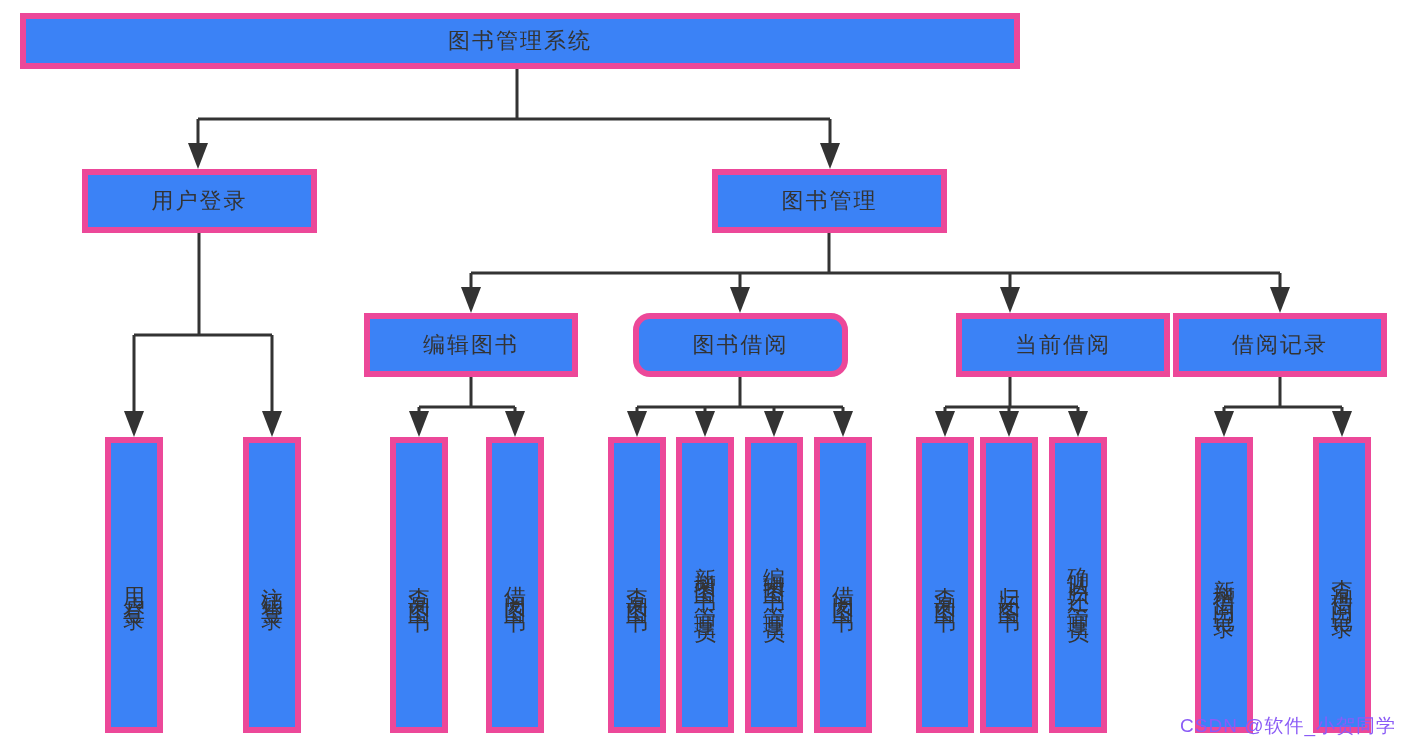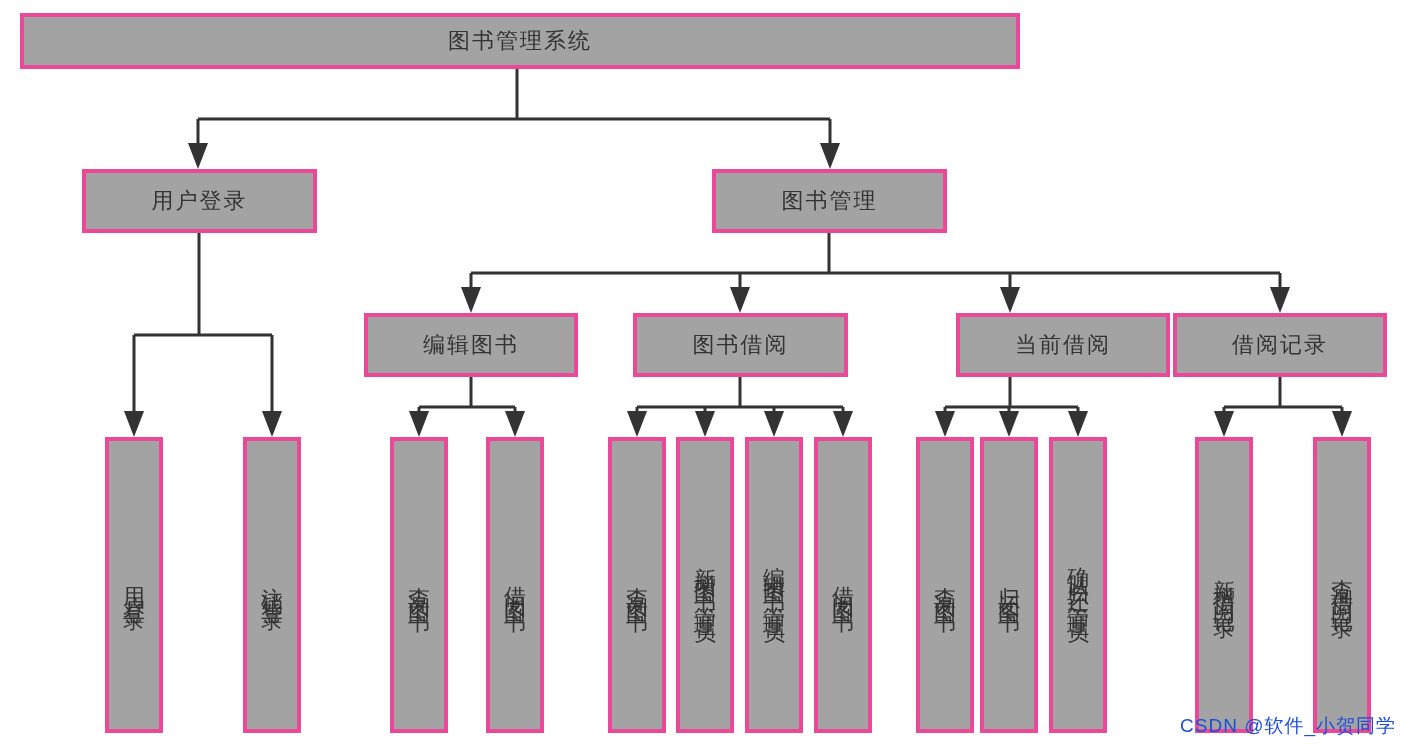--- a/index.html
+++ b/index.html
@@ -17,22 +17,22 @@
   }
   .wires {
     position: absolute;
     left: 0;
     top: 0;
     pointer-events: none;
   }
   .node {
     position: absolute;
     box-sizing: border-box;
-    border: 4px solid #ec4899;
-    background: #a3a3a3;
+    border: 6px solid #ec4899;
+    background: #3b82f6;
     color: #333333;
     display: flex;
     align-items: center;
     justify-content: center;
   }
   .node.h span {
     font-size: 22px;
     letter-spacing: 2px;
     white-space: nowrap;
   }
@@ -44,21 +44,21 @@
   }
   .root-node span {
     font-size: 22px;
     letter-spacing: 2px;
   }
   .watermark {
     position: absolute;
     right: 9px;
     bottom: 8px;
     font-size: 19px;
-    color: #1d4ed8;
+    color: #8b5cf6;
     letter-spacing: 1px;
     white-space: nowrap;
   }
 </style>
 </head>
 <body>
 
 <div class="stage">
 
   <svg class="wires" width="1405" height="747" viewBox="0 0 1405 747" xmlns="http://www.w3.org/2000/svg">
@@ -99,21 +99,21 @@
   <div class="node h" style="left:82px; top:169px; width:235px; height:64px;">
     <span>用户登录</span>
   </div>
   <div class="node h" style="left:712px; top:169px; width:235px; height:64px;font-family:Liberation Mono, monospace;">
     <span>图书管理</span>
   </div>
 
   <div class="node h" style="left:364px; top:313px; width:214px; height:64px;">
     <span>编辑图书</span>
   </div>
-  <div class="node h" style="left:633px; top:313px; width:215px; height:64px;">
+  <div class="node h" style="left:633px; top:313px; width:215px; height:64px;border-radius:17px;">
     <span>图书借阅</span>
   </div>
   <div class="node h" style="left:956px; top:313px; width:214px; height:64px;">
     <span>当前借阅</span>
   </div>
   <div class="node h" style="left:1173px; top:313px; width:214px; height:64px;">
     <span>借阅记录</span>
   </div>
 
   <div class="node v" style="left:105px; top:437px; width:58px; height:296px;">

